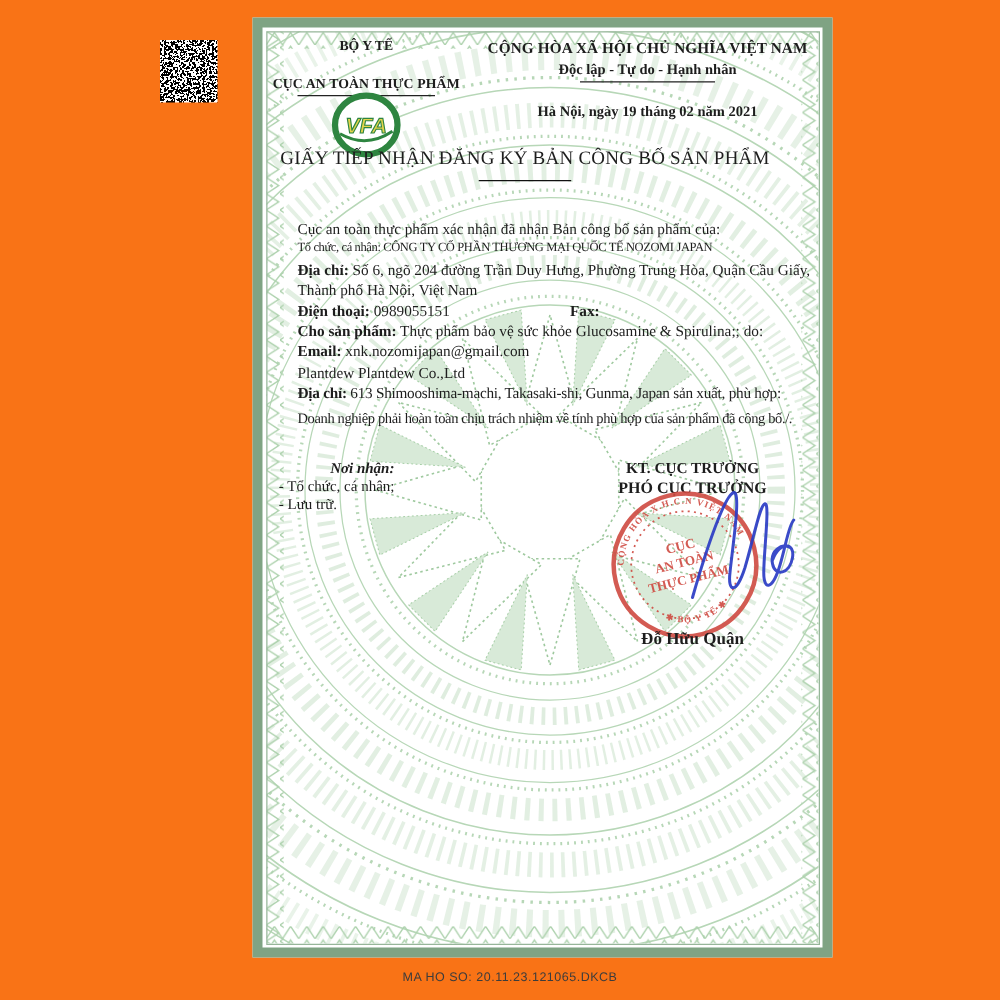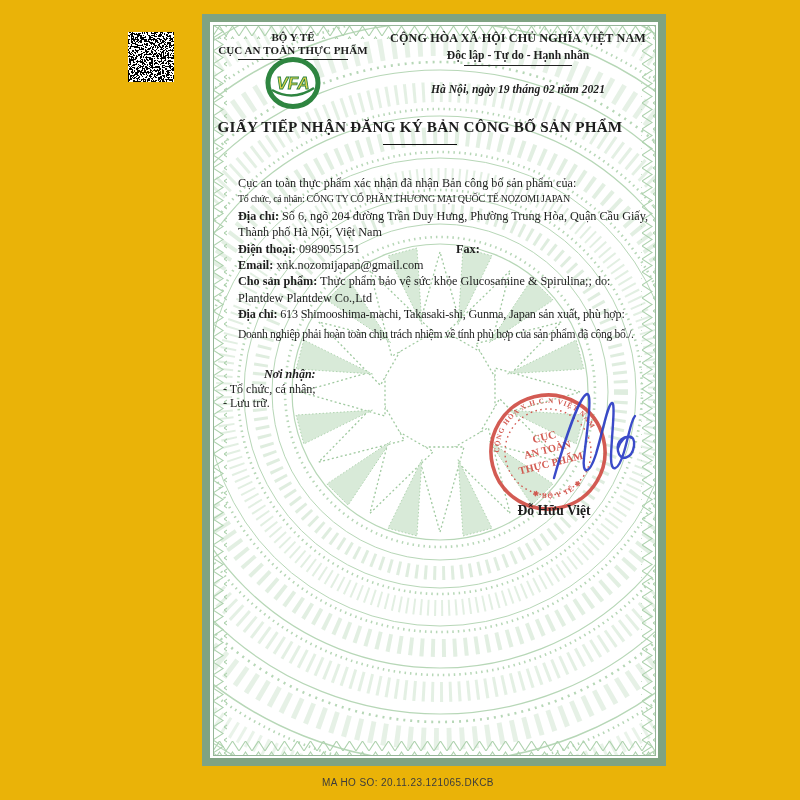--- a/index.html
+++ b/index.html
@@ -1,42 +1,42 @@
 <!DOCTYPE html>
 <html><head>
 <meta charset="utf-8">
 <style>
   html,body{margin:0;padding:0;background:#ffffff;}
   body{width:800px;height:800px;font-family:"Liberation Serif",serif;color:#1d1d1d;}
-  #page{position:relative;width:800px;height:800px;background:#eab308;overflow:hidden;}
+  #page{position:relative;width:800px;height:800px;background:#f97316;overflow:hidden;}
 
   
   #qr{position:absolute;left:128px;top:32px;width:46px;height:50px;}
 
   
   #cert{position:absolute;left:202px;top:14px;width:464px;height:752px;background:#fff;}
   .frame-outer{position:absolute;inset:0;border:8px solid #7fa383;z-index:2;pointer-events:none;}
   .frame-inner{position:absolute;inset:10.5px;border:1.5px solid #96b699;z-index:2;pointer-events:none;}
   #patternwrap{position:absolute;inset:11px;overflow:hidden;z-index:0;}
 
   
   .hleft{position:absolute;left:15px;top:17px;width:152px;text-align:center;z-index:3;}
   .hleft .l1{font-weight:bold;font-size:11px;}
-  .hleft .l2{font-weight:bold;font-size:11px;margin-top:1px;letter-spacing:.1px;text-align:center;}
+  .hleft .l2{font-weight:bold;font-size:11px;margin-top:18px;letter-spacing:.1px;text-align:center;}
   .hrule{border:0;border-top:1.3px solid #222;width:110px;margin:3px auto 0;}
   .logo{margin-top:-4px;}
   .hright{position:absolute;left:180px;top:17px;width:272px;text-align:center;z-index:3;}
   .hright .l1{font-weight:bold;font-size:12.2px;letter-spacing:.1px;}
   .hright .l2{font-weight:bold;font-size:11.6px;margin-top:3px;}
   .hrule2{border:0;border-top:1.3px solid #222;width:108px;margin:3px auto 0;}
-  .date{font-style:italic;font-weight:bold;font-size:11.6px;margin-top:17px;}
+  .date{font-weight:bold;font-size:11.6px;margin-top:17px;}
 
   
   .titleblock{position:absolute;left:2px;top:104px;width:432px;text-align:center;z-index:3;}
-  .title{font-weight:bold;font-size:15.2px;letter-spacing:.2px;}
+  .title{font-weight:normal;font-size:15.2px;letter-spacing:.2px;}
   .cnum{font-size:12.6px;margin-top:6px;}
   .numrule{border:0;border-top:1.5px solid #111;width:74px;margin:8px auto 0;}
 
   
   .bodytext{position:absolute;left:36px;top:161px;width:428px;z-index:3;font-size:12.2px;line-height:16.4px;}
   .bodytext p{margin:0;}
   .phone{position:relative;}
   .fax{position:absolute;left:218px;top:0;font-weight:bold;}
   .orgline{font-size:10px;letter-spacing:-.3px;white-space:nowrap;}
   .tight{letter-spacing:-.2px;white-space:nowrap;}
@@ -174,49 +174,53 @@
     <div class="titleblock">
       <div class="title">GIẤY TIẾP NHẬN ĐĂNG KÝ BẢN CÔNG BỐ SẢN PHẨM</div>
       <hr class="numrule">
     </div>
 
     <div class="bodytext">
       <p>Cục an toàn thực phẩm xác nhận đã nhận Bản công bố sản phẩm của:</p>
       <p class="orgline">Tổ chức, cá nhân: CÔNG TY CỔ PHẦN THƯƠNG MẠI QUỐC TẾ NOZOMI JAPAN</p>
       <p><b>Địa chỉ:</b><span> Số 6, ngõ 204 đường Trần Duy Hưng, Phường Trung Hòa, Quận Cầu Giấy, Thành phố Hà Nội, Việt Nam</span></p>
       <p class="phone"><b>Điện thoại:</b><span> 0989055151</span><span class="fax">Fax:</span></p>
+      <p><b>Cho sản phẩm:</b><span> Thực phẩm bảo vệ sức khỏe Glucosamine &amp; Spirulina;; do:</span></p>
       <p><b>Email:</b><span> xnk.nozomijapan@gmail.com</span></p>
-      <p><b>Cho sản phẩm:</b><span> Thực phẩm bảo vệ sức khỏe Glucosamine &amp; Spirulina;; do:</span></p>
       <p>Plantdew Plantdew Co.,Ltd</p>
       <p class="tight"><b>Địa chỉ:</b><span> 613 Shimooshima-machi, Takasaki-shi, Gunma, Japan sản xuất, phù hợp:</span></p>
       <p class="disc">Doanh nghiệp phải hoàn toàn chịu trách nhiệm về tính phù hợp của sản phẩm đã công bố./.</p>
     </div>
 
     <div class="recipients">
       <div class="rl">Nơi nhận:</div>
       <div>- Tổ chức, cá nhân;</div>
       <div>- Lưu trữ.</div>
     </div>
 
+    <div class="signblock">
+      <div class="st1">KT. CỤC TRƯỞNG</div>
+      <div class="st2">PHÓ CỤC TRƯỞNG</div>
+    </div>
 
     <svg id="stamp" width="130" height="130" viewBox="0 0 130 130">
       <g transform="rotate(-14 65 65)" opacity="0.9">
         <circle cx="65" cy="65" r="57" fill="none" stroke="#cf4a41" stroke-width="3.6"></circle>
         <circle cx="65" cy="65" r="43" fill="none" stroke="#cf4a41" stroke-width="1.4" stroke-dasharray="1.6 3.4"></circle>
         <path id="arcT" d="M 16 65 A 49 49 0 0 1 114 65" fill="none"></path>
         <path id="arcB" d="M 19 65 A 46 46 0 0 0 111 65" fill="none"></path>
         <text class="arc"><textPath href="#arcT" startOffset="50%" text-anchor="middle">CỘNG HÒA X.H.C.N VIỆT NAM</textPath></text>
         <text class="arc"><textPath href="#arcB" startOffset="50%" text-anchor="middle">✱ BỘ Y TẾ ✱</textPath></text>
         <text x="65" y="53" class="sc1">CỤC</text>
         <text x="65" y="66" class="sc2">AN TOÀN</text>
         <text x="65" y="80" class="sc2">THỰC PHẨM</text>
       </g>
     </svg>
 
     <svg id="sig" width="100" height="122" viewBox="0 0 100 122">
       <path d="M14 104 C 26 62 40 22 47 20 C 53 19 46 64 44 84 C 42 100 49 102 56 80 C 64 52 68 30 72 29 C 76 28 71 68 71 84 C 71 99 78 98 84 78 C 89 61 91 46 95 42 M 78 74 C 84 58 96 60 94 72 C 92 85 80 88 78 77 C 76 67 85 60 92 64" stroke="#2a3cc4" stroke-width="2.4" fill="none" stroke-linecap="round" opacity="0.92"></path>
     </svg>
 
-    <div class="signer">Đỗ Hữu Việt</div>
+    <div class="signer">Đỗ Hữu Quận</div>
   </div>
 
   <div id="filecode">MA HO SO: 20.11.23.121065.DKCB</div>
 </div>
 
 </body></html>

